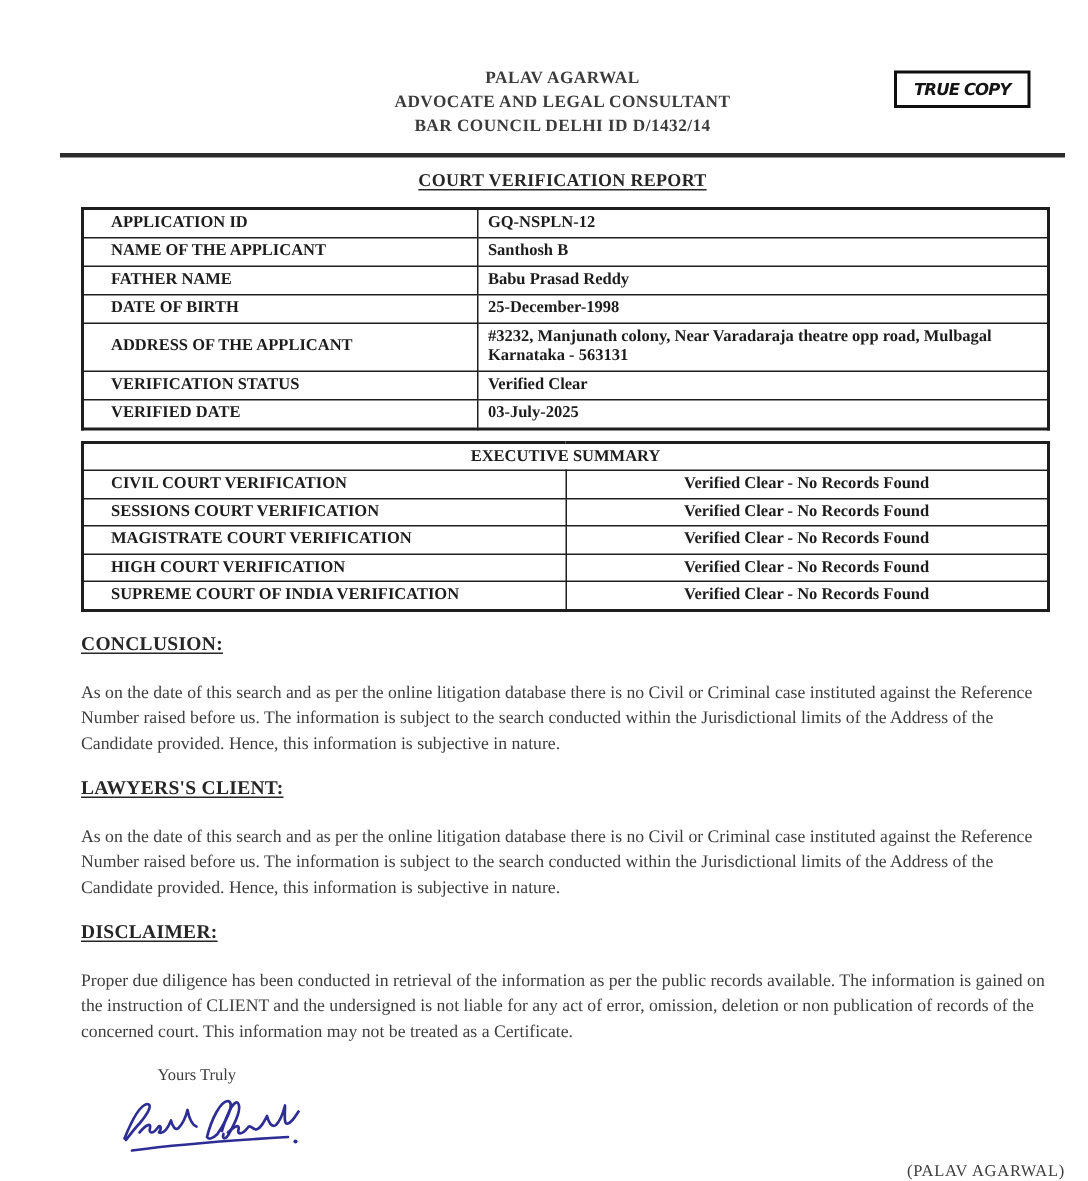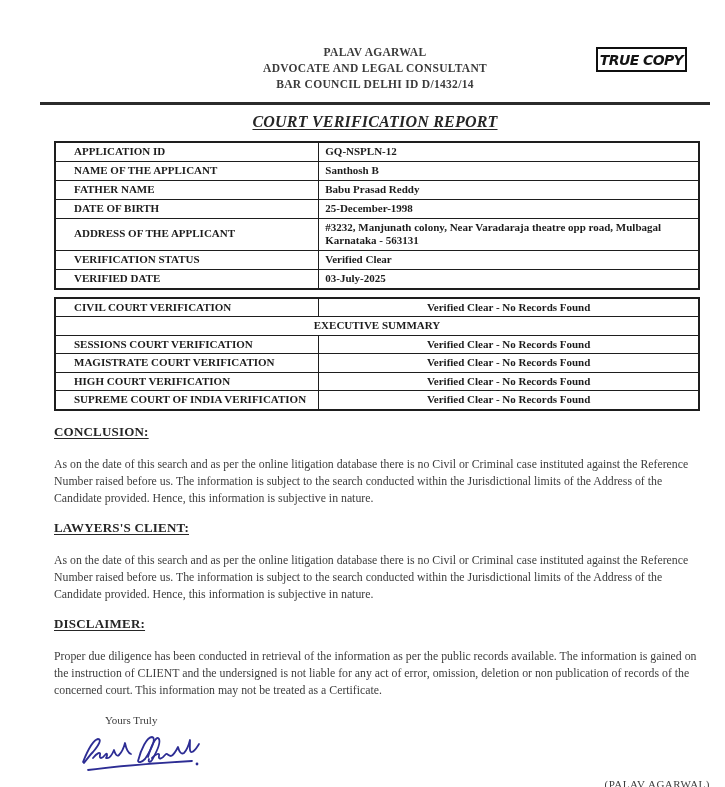--- a/index.html
+++ b/index.html
@@ -17,30 +17,30 @@
   
   .letterhead{text-align:center;font-weight:bold;font-size:11.5px;line-height:16px;color:#3b3b3b;letter-spacing:0.3px;}
   .letterhead div{white-space:nowrap;}
 
   
   .stamp{
     position:absolute;left:596px;top:47px;width:87px;height:21px;
     border:2px solid #0f0f0f;background:#fff;
     display:flex;align-items:center;justify-content:center;
     font-family:"DejaVu Sans", sans-serif;
-    font-style:italic;font-weight:bold;font-size:14px;color:#141414;
+    font-style:italic;font-weight:bold;font-size:11px;color:#141414;
     letter-spacing:-0.6px;
   }
 
   .rule{margin-top:10px;height:2.5px;background:#2b2b2b;width:670px;}
 
   .report-title{
     margin-top:8px;text-align:center;
-    font-weight:bold;font-size:16px;color:#262626;
-    text-decoration:underline;text-underline-offset:2px;letter-spacing:0.2px;font-style:italic;
+    font-weight:bold;font-size:12px;color:#262626;
+    text-decoration:underline;text-underline-offset:2px;letter-spacing:0.2px;
   }
 
   
   table{border-collapse:collapse;width:646px;margin:10px 0 0 14px;table-layout:fixed;}
   table.exec{margin-top:7px;}
   td,th{
     border:1px solid #1e1e1e;
     font-size:11px;font-weight:bold;color:#1c1c1c;
     padding:2px 6px;line-height:13.5px;vertical-align:middle;
     overflow:hidden;
@@ -121,25 +121,25 @@
         <tr>
           <td class="col-label">VERIFIED DATE</td>
           <td>03-July-2025</td>
         </tr>
       </tbody>
     </table>
 
     <table class="exec">
       <tbody>
         <tr>
+          <th colspan="2">EXECUTIVE SUMMARY</th>
+        </tr>
+        <tr>
           <td class="col-label">CIVIL COURT VERIFICATION</td>
           <td class="status-cell">Verified Clear - No Records Found</td>
-        </tr>
-        <tr>
-          <th colspan="2">EXECUTIVE SUMMARY</th>
         </tr>
         <tr>
           <td class="col-label">SESSIONS COURT VERIFICATION</td>
           <td class="status-cell">Verified Clear - No Records Found</td>
         </tr>
         <tr>
           <td class="col-label">MAGISTRATE COURT VERIFICATION</td>
           <td class="status-cell">Verified Clear - No Records Found</td>
         </tr>
         <tr>

